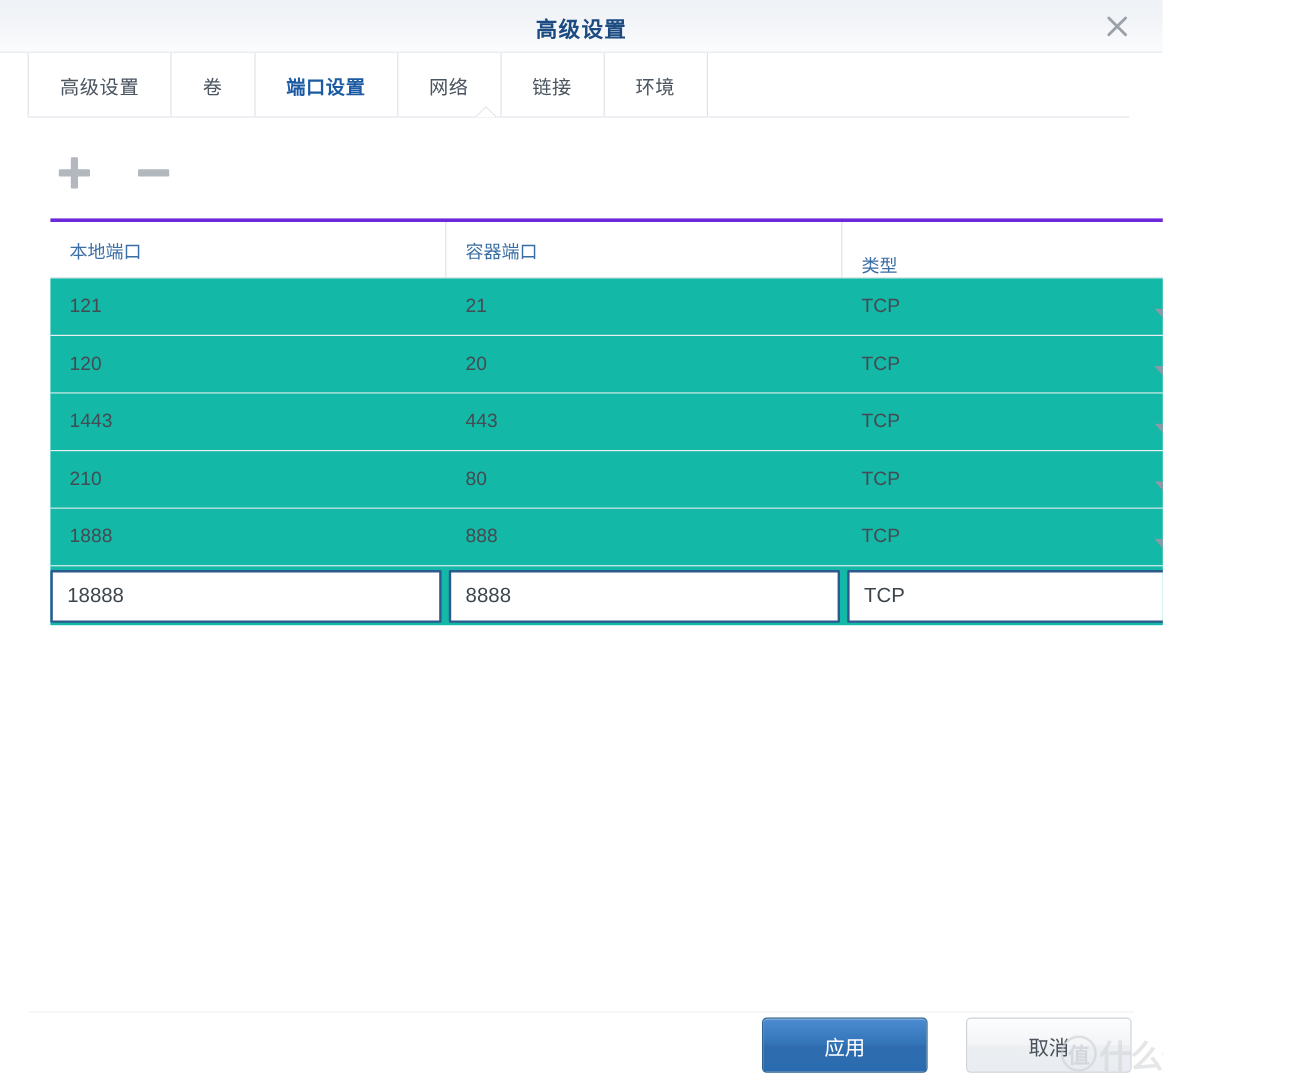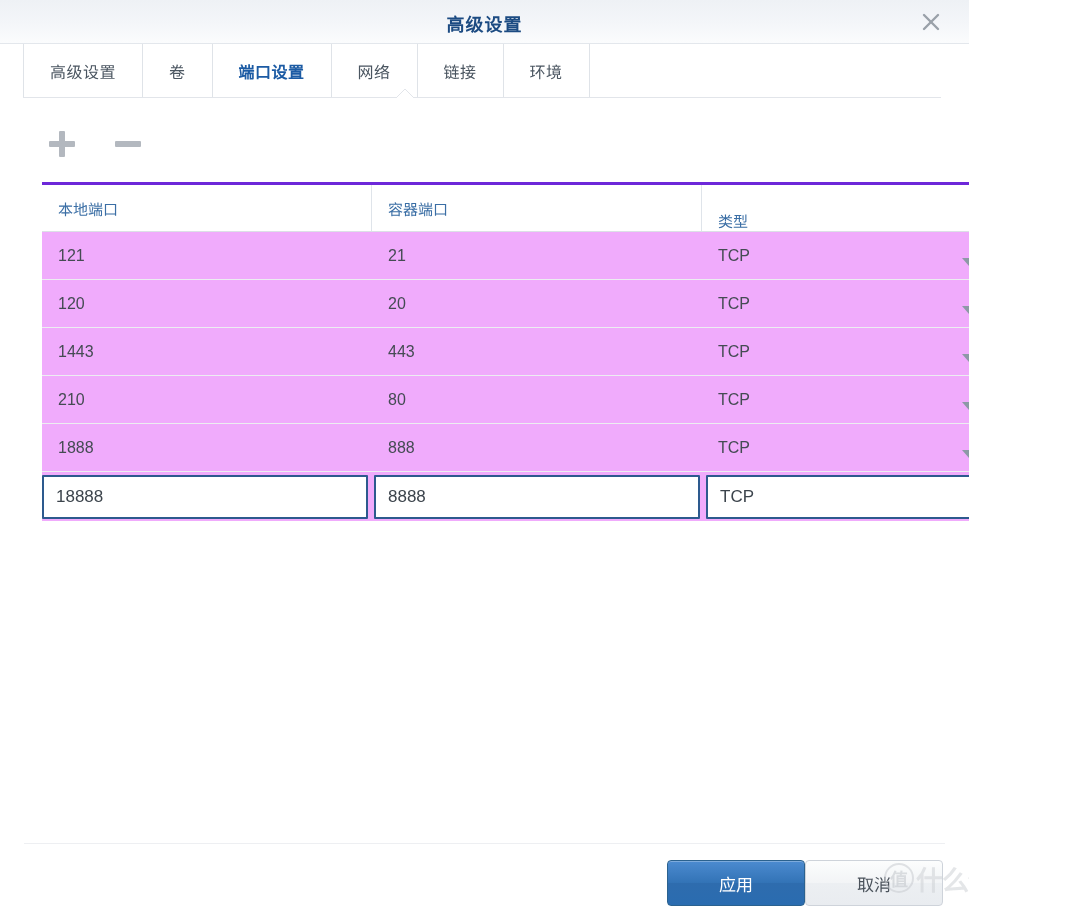--- a/index.html
+++ b/index.html
@@ -176,21 +176,21 @@
 
   .col-local { width: 330px; }
   .col-container { width: 330px; }
   .col-type { width: 306px; align-items: flex-end; }
   .col-spare { width: 28px; }
 
   .grid-row {
     display: flex;
     height: 47px;
     border-bottom: 1px solid #eceef1;
-    background: #f0abfc;
+    background: #14b8a6;
     position: relative;
   }
   .grid-cell {
     display: flex;
     align-items: center;
     padding-left: 16px;
     font-size: 16px;
     color: #444b53;
     box-sizing: border-box;
     position: relative;
@@ -255,23 +255,23 @@
     position: absolute;
     left: 0;
     right: 0;
     top: 844px;
     height: 66px;
     background: #ffffff;
   }
   .footer-actions {
     position: absolute;
     right: 26px;
-    top: 16px;
-    display: flex;
-    gap: 0;
+    top: 4px;
+    display: flex;
+    gap: 32px;
   }
   .btn {
     min-width: 138px;
     height: 46px;
     border-radius: 4px;
     font-size: 17px;
     display: flex;
     align-items: center;
     justify-content: center;
     cursor: pointer;

